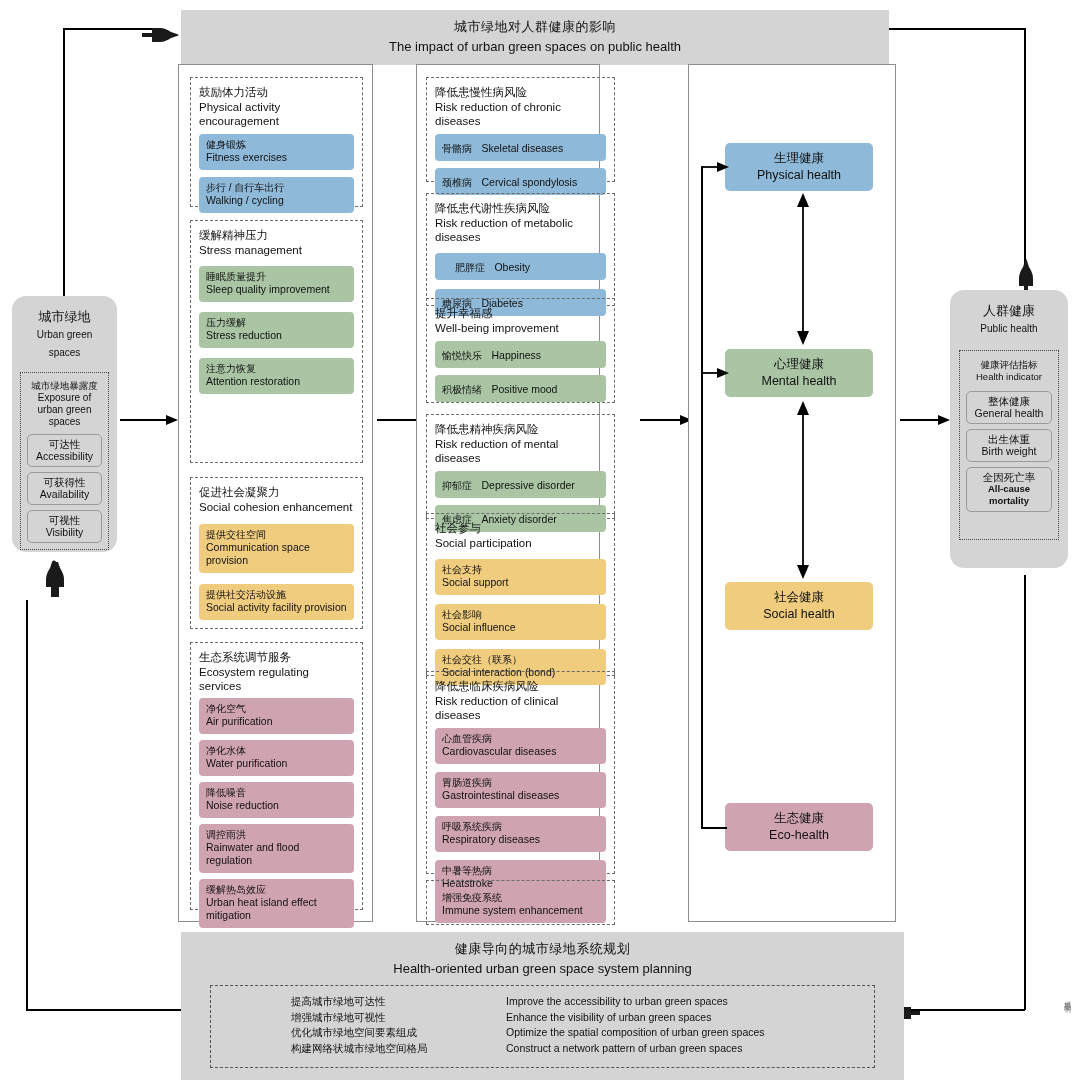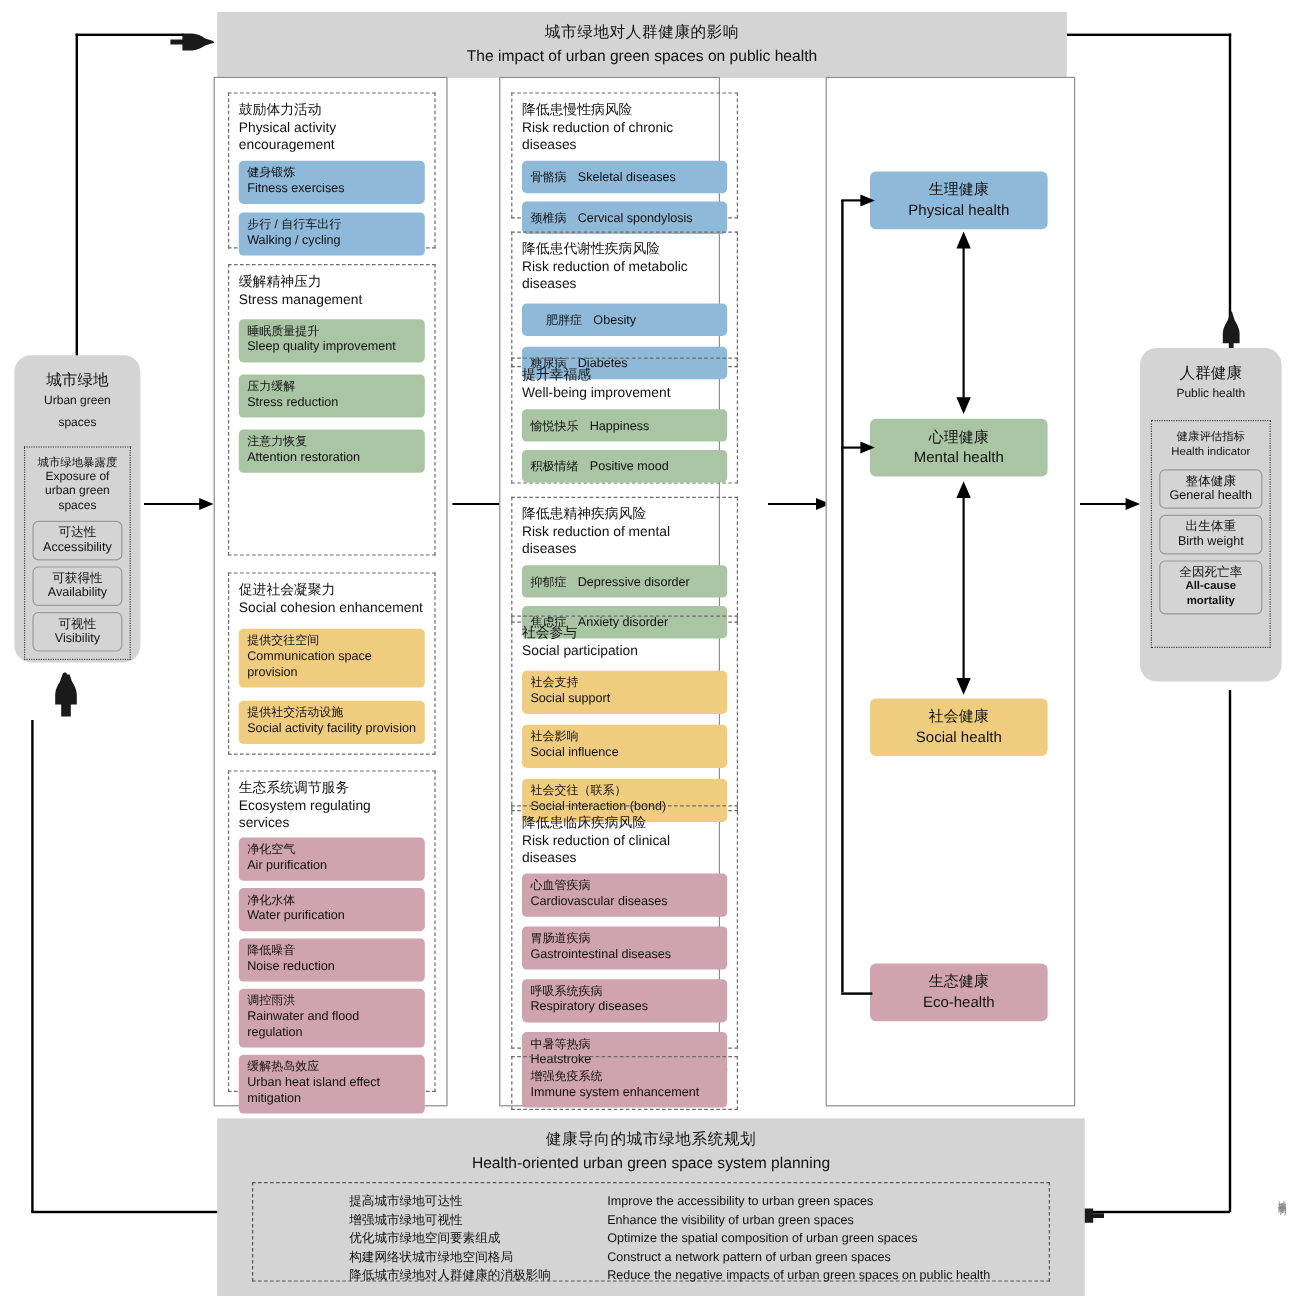--- a/index.html
+++ b/index.html
@@ -446,22 +446,18 @@
         <div class="plan-en">Enhance the visibility of urban green spaces</div>
       </div>
       <div class="plan-row">
         <div class="plan-cn">优化城市绿地空间要素组成</div>
         <div class="plan-en">Optimize the spatial composition of urban green spaces</div>
       </div>
       <div class="plan-row">
         <div class="plan-cn">构建网络状城市绿地空间格局</div>
         <div class="plan-en">Construct a network pattern of urban green spaces</div>
       </div>
-      <div class="plan-row">
-        <div class="plan-cn">降低城市绿地对人群健康的消极影响</div>
-        <div class="plan-en">Reduce the negative impacts of urban green spaces on public health</div>
-      </div>
     </div>
   </div>
 
   <div class="wm" style="left:1062px;top:995px;">城市规划学刊 2</div>
 
 </div>
 
 </body></html>

